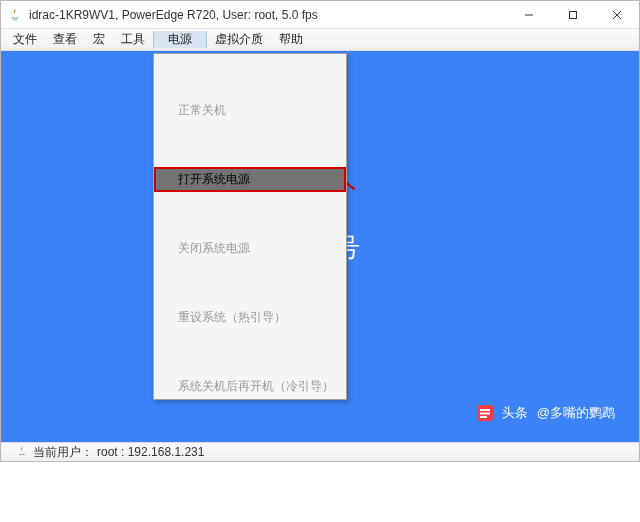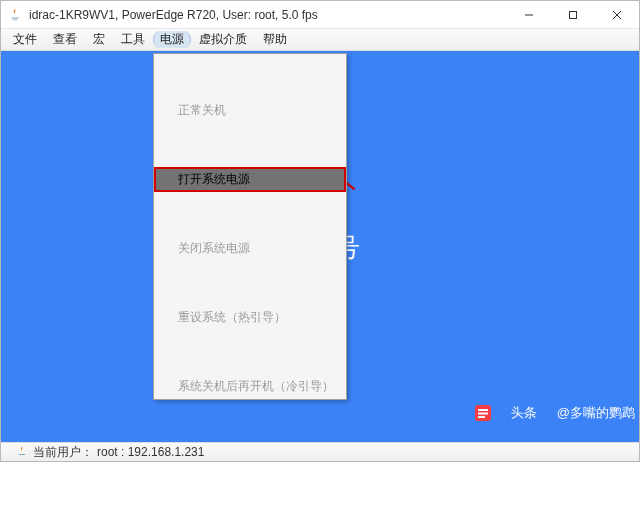--- a/index.html
+++ b/index.html
@@ -7,32 +7,32 @@
   .window { width: 640px; height: 462px; display: flex; flex-direction: column; border: 1px solid #b9b9b9; background: #fff; }
   
   .titlebar { height: 28px; display: flex; align-items: center; background: #fff; border-bottom: 1px solid #e6e6e6; }
   .title-icon { width: 16px; height: 16px; margin: 0 6px; display: flex; align-items: center; justify-content: center; }
   .title-text { flex: 1; font-size: 12px; color: #333; white-space: nowrap; overflow: hidden; }
   .win-controls { display: flex; }
   .win-btn { width: 44px; height: 28px; display: flex; align-items: center; justify-content: center; color: #333; }
   
   .menubar { height: 22px; background: linear-gradient(to bottom, #fbfbfb, #efefef); border-bottom: 1px solid #dcdcdc; display: flex; align-items: center; padding-left: 4px; }
   .menu-item { padding: 0 8px; display: flex; align-items: center; color: #222; cursor: default; position: relative; }
-  .menu-item.open { background: #d7e4f2; border-left: 1px solid #a8c7e8; border-right: 1px solid #a8c7e8; padding: 0 6px; border-radius: 8px; }
+  .menu-item.open { background: #d7e4f2; border-left: 1px solid #a8c7e8; border-right: 1px solid #a8c7e8; padding: 0 14px; }
   
   .dropdown { position: absolute; top: 22px; left: -1px; background: #f5f5f5; border: 1px solid #a0a0a0; box-shadow: 2px 2px 4px rgba(0,0,0,0.25); min-width: 150px; z-index: 20; }
   .dd-item { padding: 4px 12px 4px 24px; color: #222; cursor: default; white-space: nowrap; margin-top: 44px; }
   .dd-item.highlight { background: #737373; color: #000; outline: 2px solid #d00000; outline-offset: -2px; }
   .dd-item.disabled { color: #9a9a9a; }
   
   .content { flex: 1; background: #3b82f6; position: relative; overflow: hidden; }
   .no-signal { position: absolute; left: 50%; top: 50%; transform: translate(-50%, -50%); color: #fff; font-size: 26px; font-family: "SimSun","Microsoft YaHei",serif; letter-spacing: 2px; }
   .arrow-svg { position: absolute; left: 0; top: 0; width: 100%; height: 100%; pointer-events: none; }
   
-  .watermark { position: absolute; right: 4px; bottom: 20px; display: flex; align-items: center; color: #fff; font-size: 13px; gap: 20px; opacity: 0.95; }
+  .watermark { position: absolute; right: 24px; bottom: 20px; display: flex; align-items: center; color: #fff; font-size: 13px; gap: 9px; opacity: 0.95; }
   .wm-logo { width: 16px; height: 16px; }
   
   .statusbar { height: 19px; background: linear-gradient(to bottom, #fbfbfb, #efefef); border-top: 1px solid #dcdcdc; display: flex; align-items: center; padding: 0 14px; gap: 4px; font-size: 12px; color: #333; }
   .status-icon { width: 14px; height: 14px; display: flex; align-items: center; justify-content: center; }
 </style>
 </head>
 <body>
 
 <div class="window">
 

